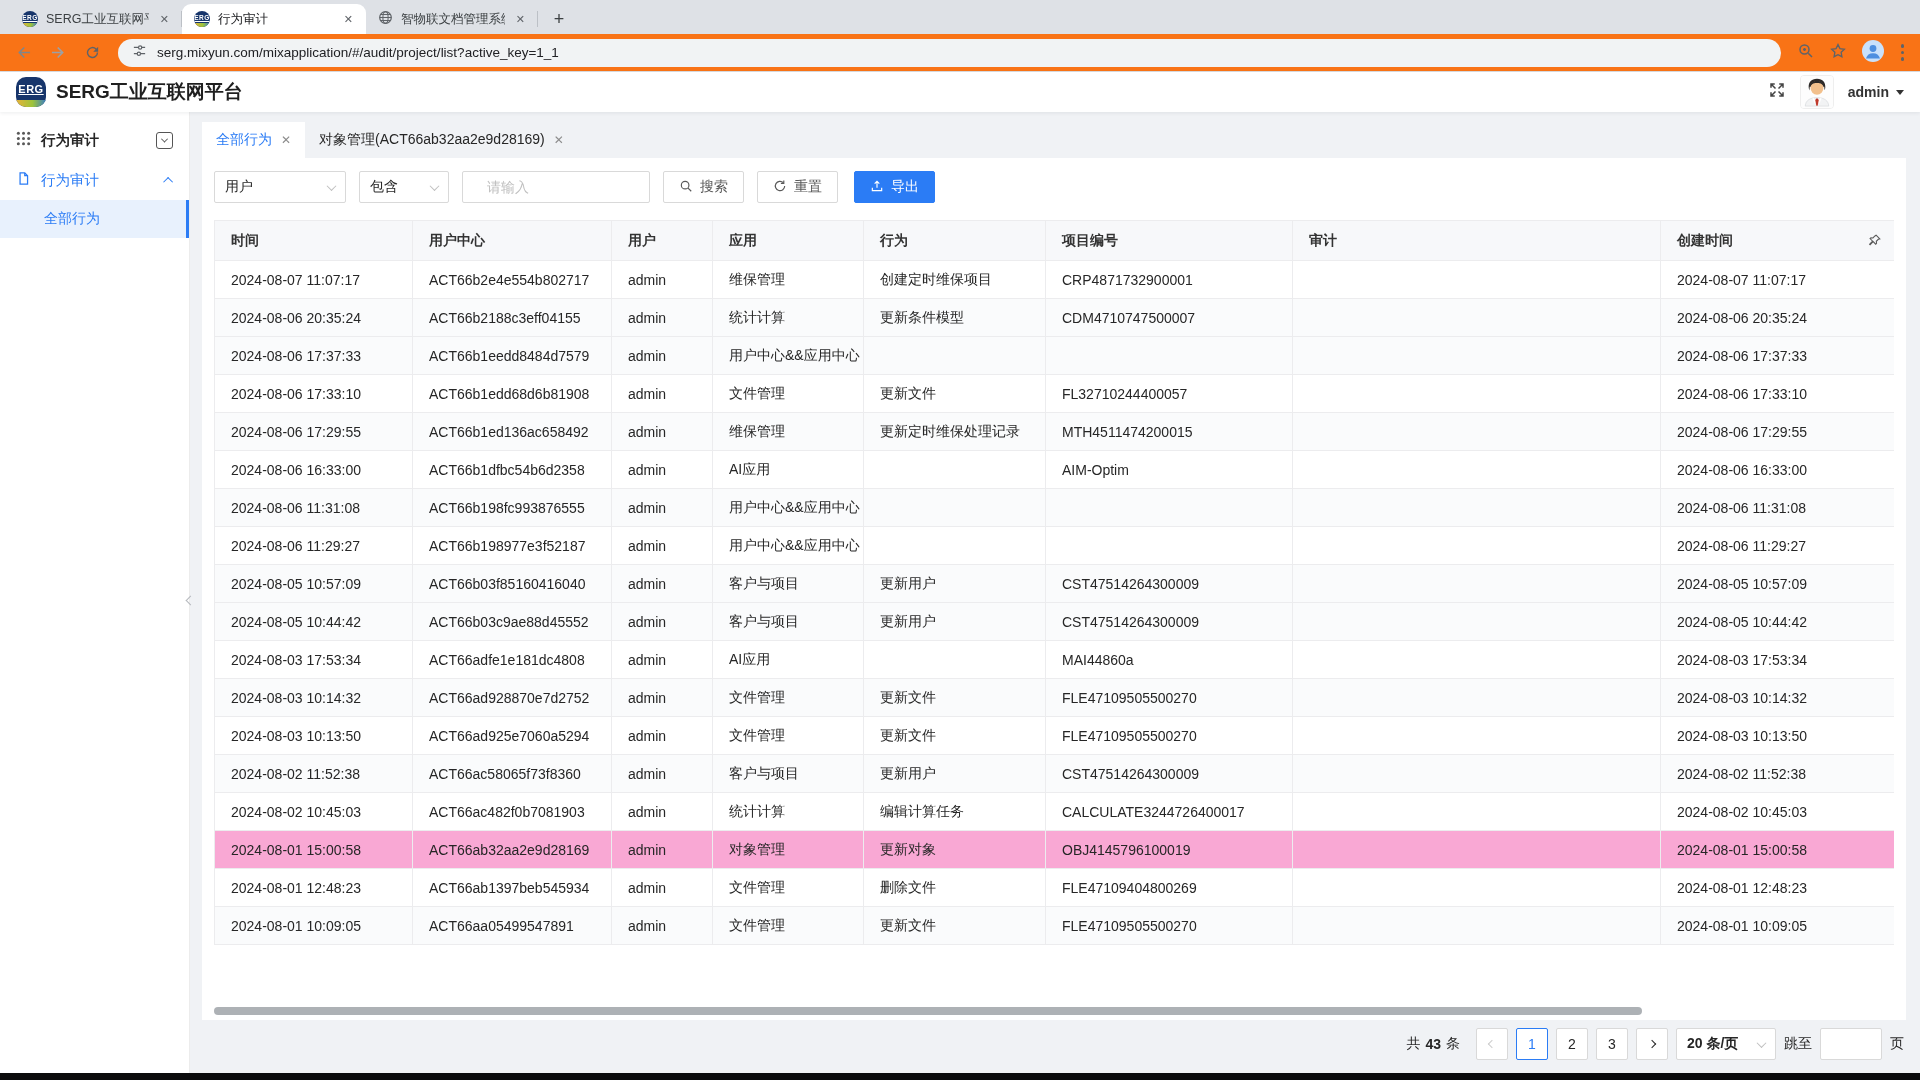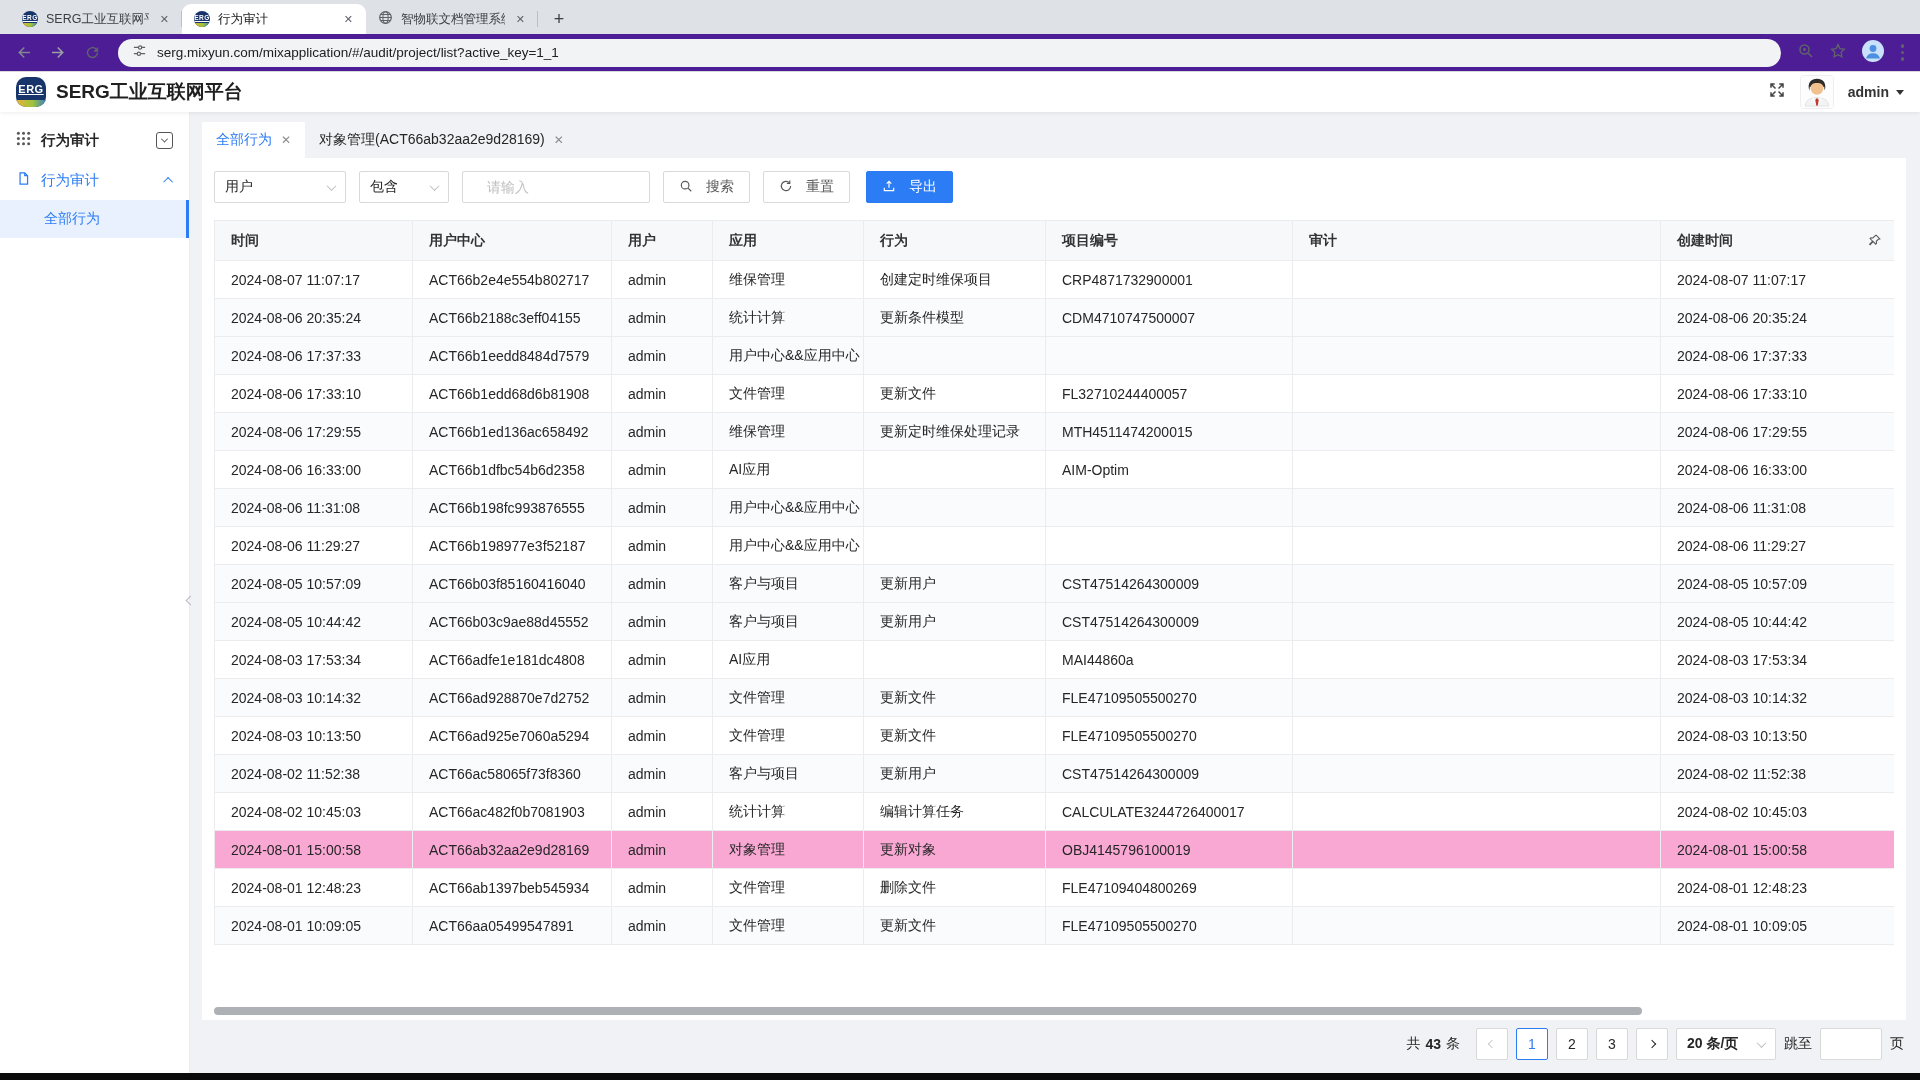--- a/index.html
+++ b/index.html
@@ -7,21 +7,21 @@
   .screen { position:relative; width:1920px; height:1080px; background:#f0f2f5; overflow:hidden; }
 
   
   .tabstrip { height:34px; background:#dee1e6; display:flex; align-items:flex-end; padding-left:10px; }
   .btab { height:30px; display:flex; align-items:center; gap:8px; padding:0 10px 0 12px; font-size:12.5px; color:#3c4043; border-radius:9px 9px 0 0; position:relative; }
   .btab .ttl { flex:1; white-space:nowrap; overflow:hidden; }
   .btab.active { background:#fff; color:#202124; }
   .btab:not(.active)::after { content:""; position:absolute; right:0; top:7px; height:16px; width:1px; background:#9aa0a6; opacity:.5; }
   .tclose { color:#5f6368; font-size:11px; line-height:1; padding:3px; border-radius:50%; }
   .newtab { width:26px; height:26px; margin:0 0 2px 8px; display:flex; align-items:center; justify-content:center; color:#3c4043; font-size:18px; }
-  .toolbar { height:38px; background:#4c1d95; display:flex; align-items:center; padding:0 10px; gap:6px; border-bottom:1px solid #dadce0; }
+  .toolbar { height:38px; background:#f97316; display:flex; align-items:center; padding:0 10px; gap:6px; border-bottom:1px solid #dadce0; }
   .navbtn { width:28px; height:28px; display:flex; align-items:center; justify-content:center; border-radius:50%; }
   .urlpill { flex:1; height:28px; background:#f1f3f4; border-radius:14px; display:flex; align-items:center; gap:10px; padding:0 14px; margin:0 6px; }
   .urltext { font-size:13.5px; color:#202124; }
   .tb-right { display:flex; align-items:center; gap:14px; padding:0 4px; }
   .kebab { display:flex; flex-direction:column; gap:3px; padding:2px; }
   .kebab i { width:3.5px; height:3.5px; border-radius:50%; background:#5f6368; }
 
   
   .erglogo { background:#17356b; display:flex; flex-direction:column; border-radius:10px; overflow:hidden; flex:none; }
   .erglogo .etxt { flex:1; color:#fff; font-weight:bold; display:flex; align-items:center; justify-content:center; text-decoration:underline; letter-spacing:.5px; }
@@ -65,21 +65,21 @@
 
   .panel { background:#fff; margin:0 14px 0 12px; height:862px; flex:none; }
   .filters { display:flex; align-items:center; gap:13px; padding:13px 12px; }
   .sel, .inp, .btn { height:32px; border:1px solid #d9d9d9; border-radius:2px; background:#fff; font-size:14px; color:#262626; display:flex; align-items:center; }
   .sel { justify-content:space-between; padding:0 10px; }
   .sel .cv { color:#bfbfbf; margin-left:8px; }
   .sel1 { width:132px; } .sel2 { width:90px; }
   .inp { width:188px; padding:0 24px; }
   .inp input { border:none; outline:none; width:100%; font-size:14px; font-family:inherit; color:#262626; }
   .inp input::placeholder { color:#bfbfbf; }
-  .btn { gap:13px; padding:0 15px; cursor:default; color:#595959; }
+  .btn { gap:7px; padding:0 15px; cursor:default; color:#595959; }
   .btn.primary { background:#2b7cf5; border-color:#2b7cf5; color:#fff; margin-left:3px; }
 
   
   .tviewport { margin:4px 12px 0; height:797px; overflow:hidden; position:relative; }
   table { border-collapse:collapse; table-layout:fixed; width:1680px; }
   th, td { border:1px solid #ececee; padding:0 16px; font-size:14px; color:#262626; text-align:left; white-space:nowrap; overflow:hidden; font-weight:normal; }
   th { height:40px; background:#f7f8fa; font-weight:600; color:#333; position:relative; }
   td { height:38px; background:#fff; }
   tr.even td { background:#fafbfc; }
   tr.hl td { background:#f9a8d4; }

